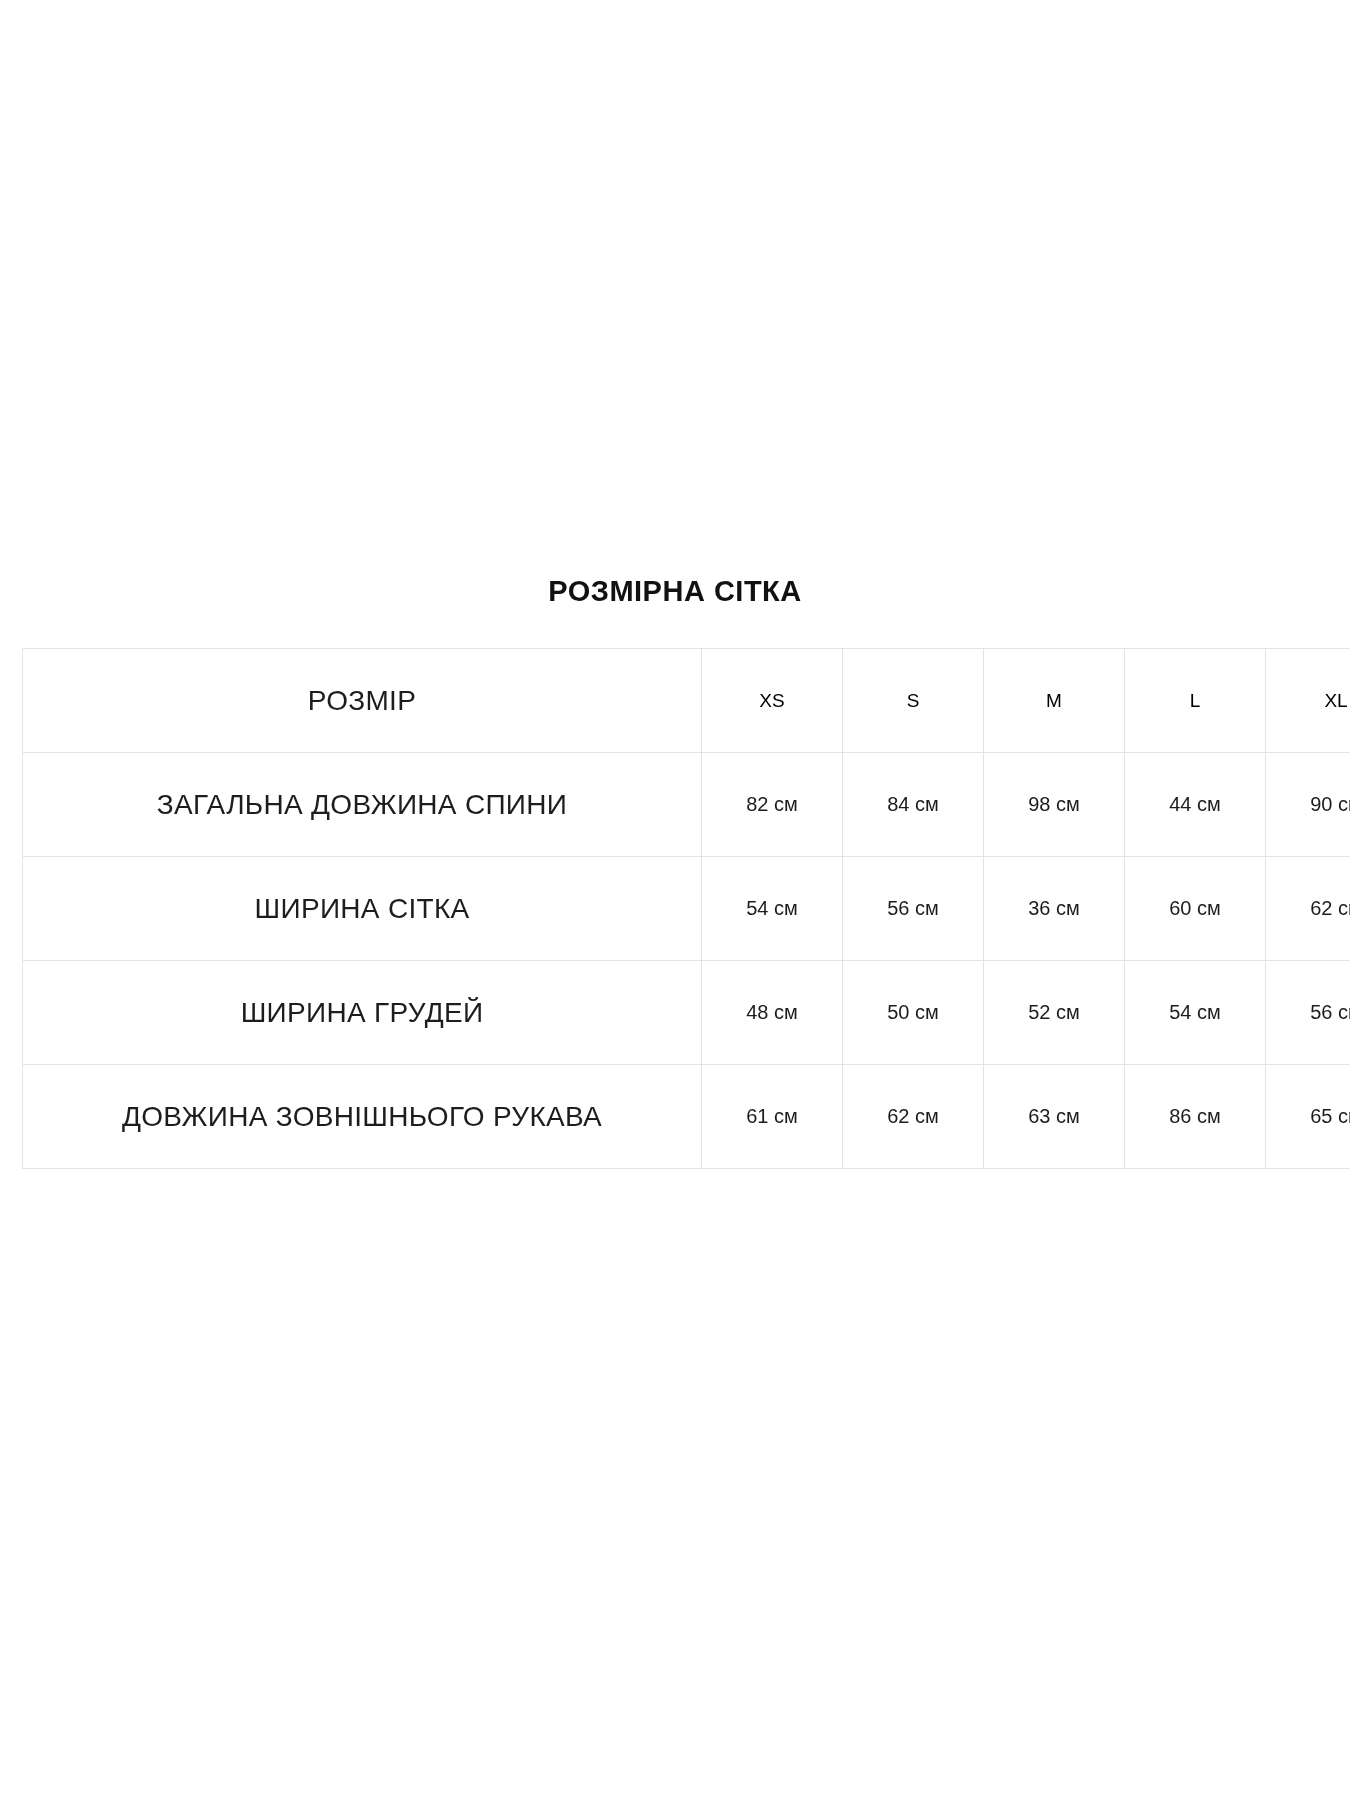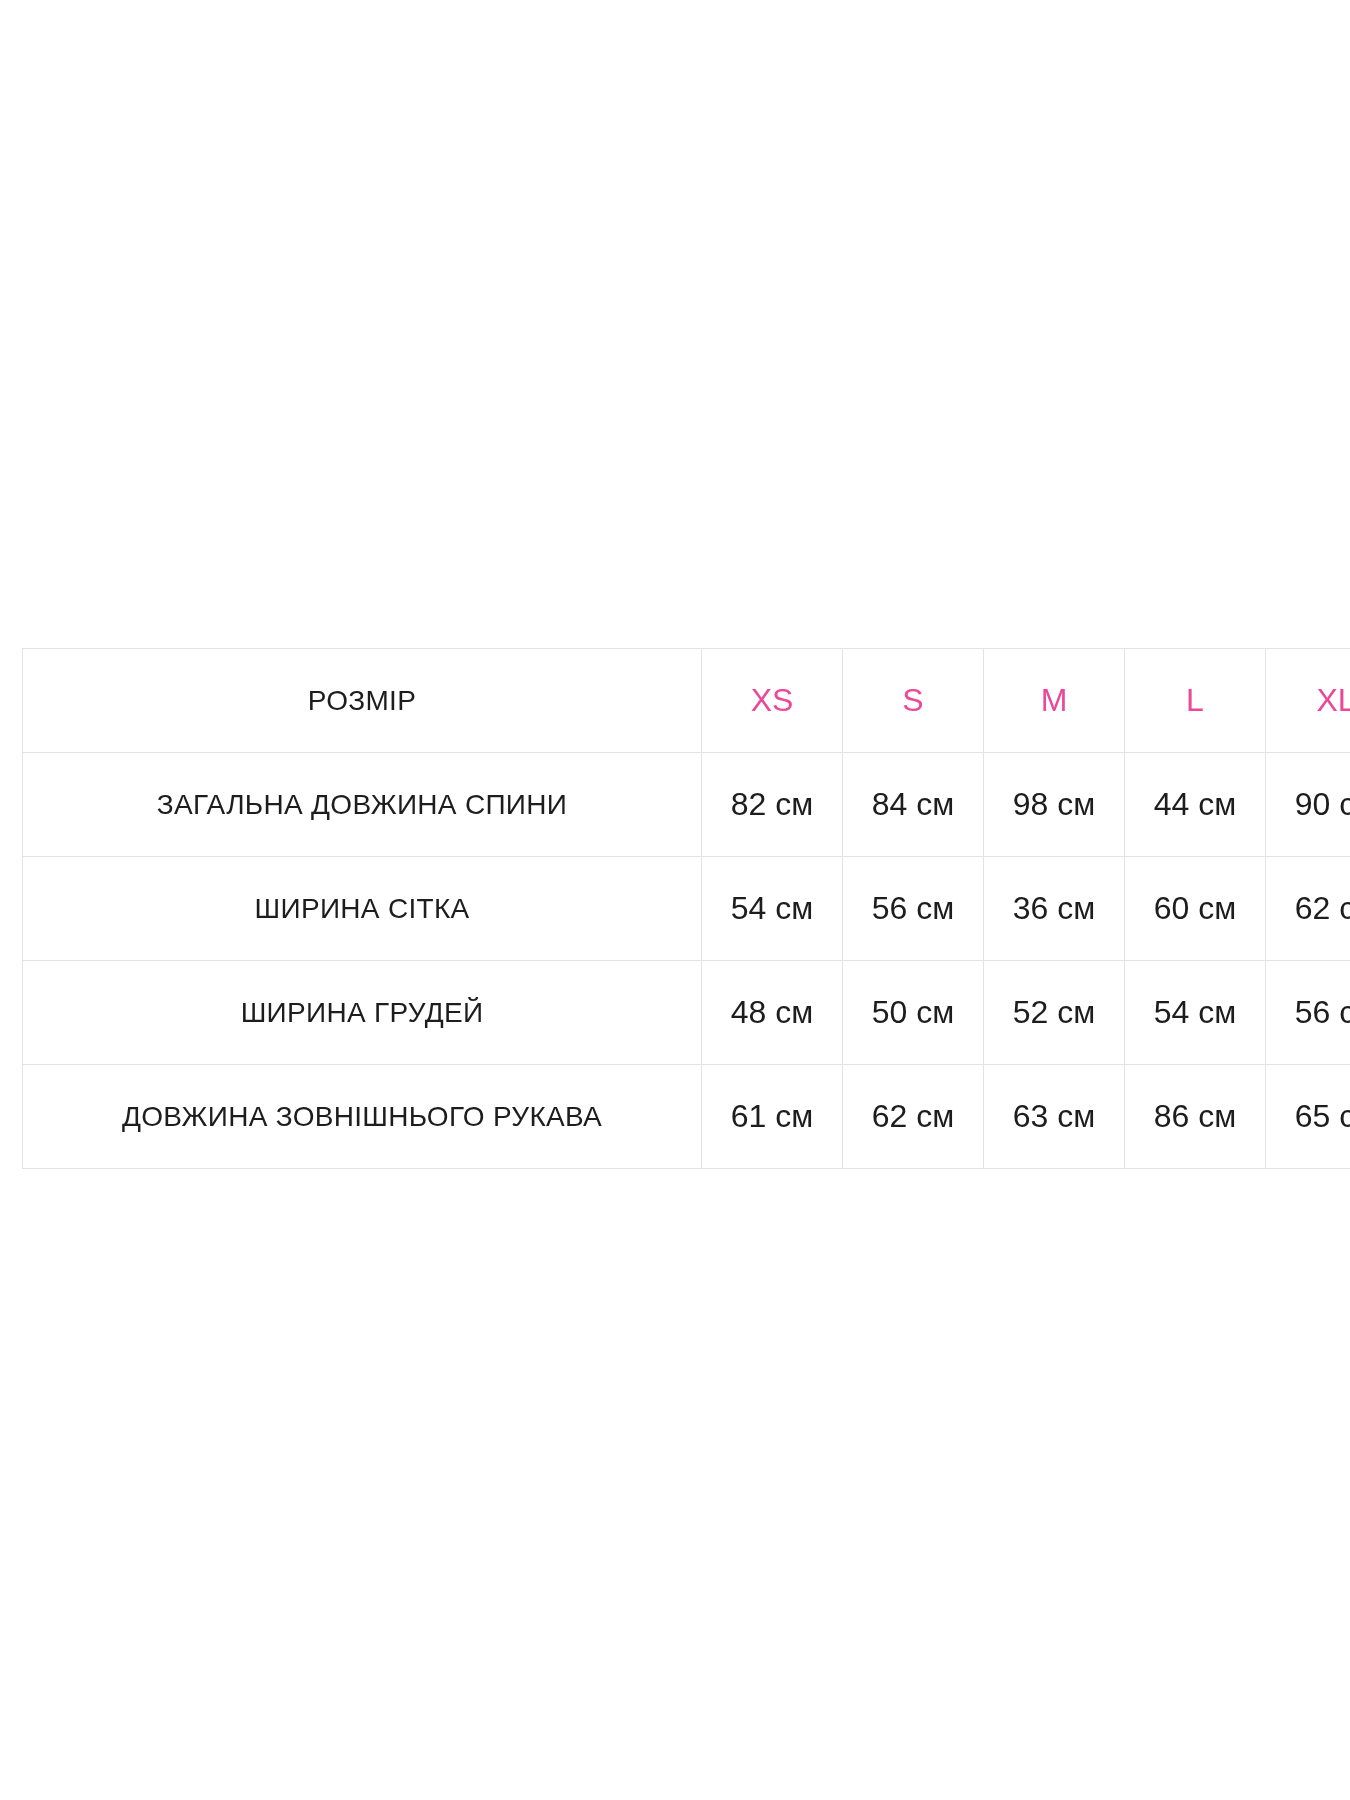--- a/index.html
+++ b/index.html
@@ -61,34 +61,35 @@
   table.size-grid td.label-col {
     width: 666px;
     font-size: 28px;
     letter-spacing: 0.3px;
   }
   table.size-grid th.size-col,
   table.size-grid td.size-col {
     width: 128px;
   }
   table.size-grid th.size-head {
-    font-size: 32px;
-    color: #ec4899;
+    font-size: 19px;
+    color: #000000;
   }
   table.size-grid .val {
-    font-size: 32px;
+    font-size: 20px;
     color: #1d1d1d;
     white-space: nowrap;
   }
 </style>
 </head>
 <body>
 
 <div class="page">
 
+  <div class="title">РОЗМІРНА СІТКА</div>
 
   <div class="table-wrap">
     <table class="size-grid">
       <thead>
         <tr>
           <th class="label-col">РОЗМІР</th>
           <th class="size-col size-head">XS</th>
           <th class="size-col size-head">S</th>
           <th class="size-col size-head">M</th>
           <th class="size-col size-head">L</th>

